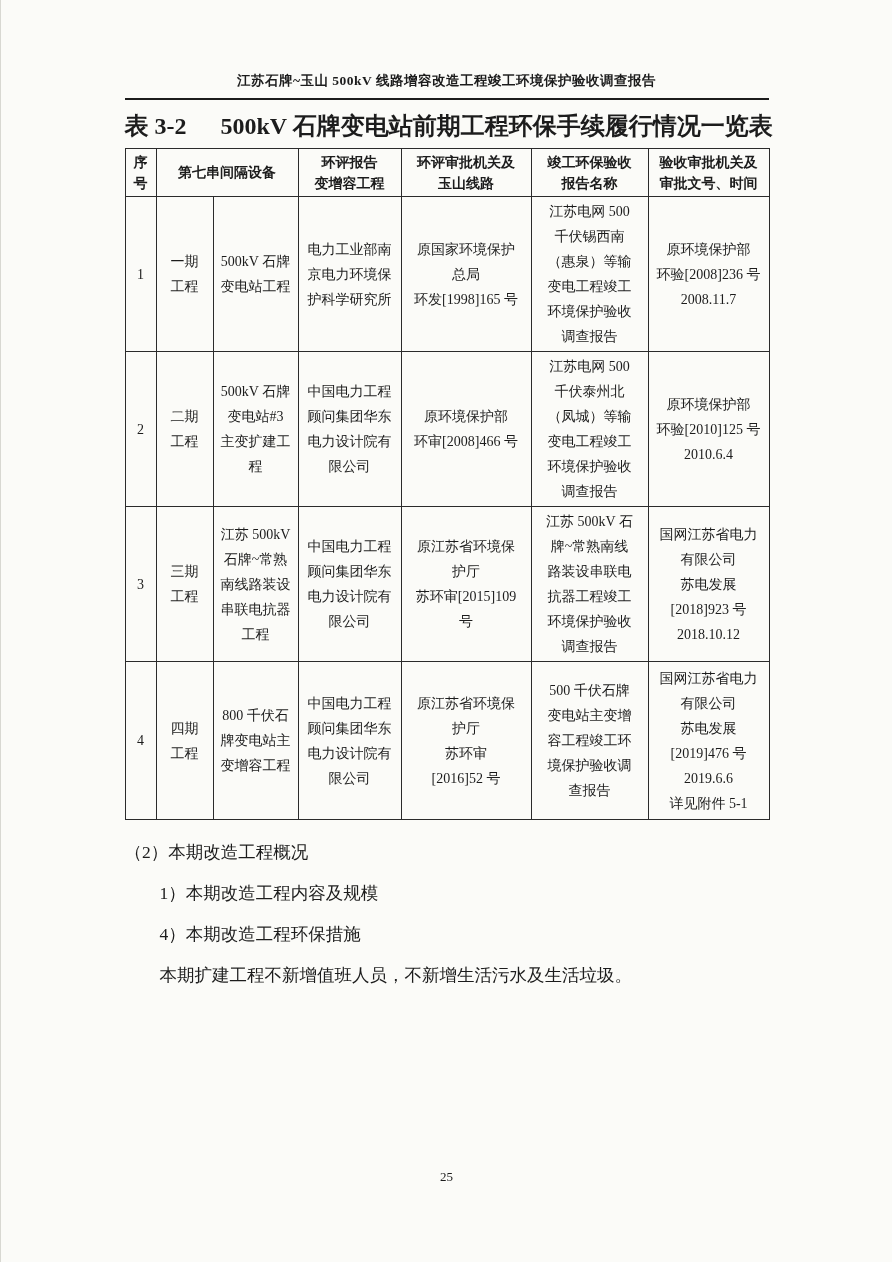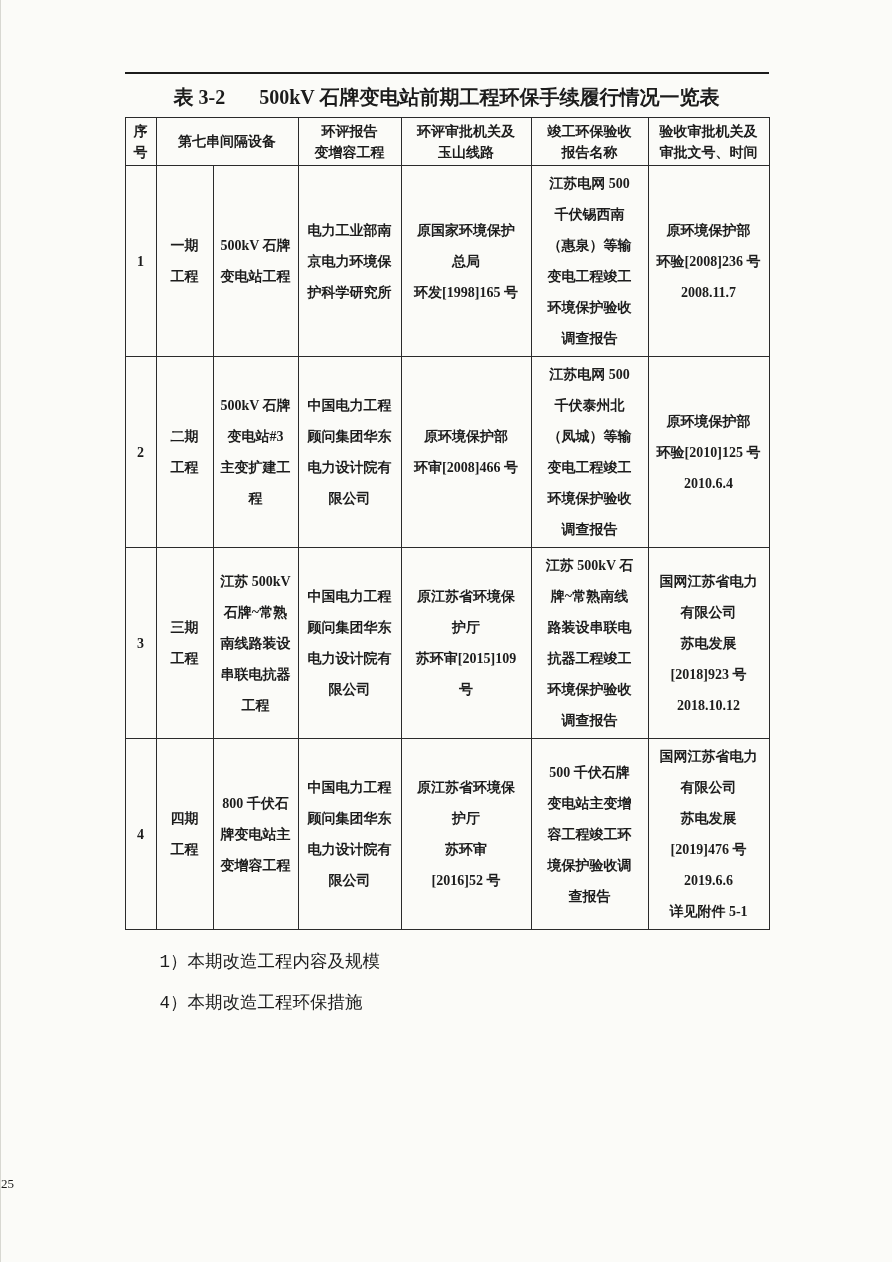--- a/index.html
+++ b/index.html
@@ -22,66 +22,66 @@
     text-align: center;
     font-weight: bold;
     font-size: 13.5px;
     letter-spacing: 0.5px;
     padding-bottom: 8px;
   }
   .header-rule { border: none; border-top: 2px solid #1c1c1c; margin-bottom: 10px; }
   .table-title {
     text-align: center;
     font-weight: bold;
-    font-size: 20px;
+    font-size: 24px;
     margin: 2px 0 6px 0;
     white-space: nowrap;
   }
   .table-title .gap { display: inline-block; width: 34px; }
   table.doc-table {
     border-collapse: collapse;
     width: 644px;
     table-layout: fixed;
   }
   .doc-table th, .doc-table td {
     border: 1px solid #2b2b2b;
     text-align: center;
     vertical-align: middle;
     font-size: 14px;
-    line-height: 31px;
+    line-height: 25px;
     white-space: pre-line;
     padding: 2px 1px;
     overflow: hidden;
-    font-weight: bold;
   }
   .doc-table thead th {
     font-weight: bold;
     line-height: 21px;
     height: 48px;
   }
   .doc-table tbody tr { height: 152px; }
   .doc-table tbody tr.r4 { height: 158px; }
   .body-text { margin-top: 12px; font-size: 17.5px; line-height: 41px; }
   .body-text .subhead-0 { text-indent: 0; }
-  .body-text .subhead-1 { text-indent: 2em; font-family: Liberation Mono, monospace; }
+  .body-text .subhead-1 { text-indent: 2em; }
   .body-text .para { text-indent: 2em; text-align: justify; }
   .page-number {
     position: absolute;
-    bottom: 70px;
+    bottom: 77px;
     left: 0; right: 0;
-    text-align: left;
+    text-align: center;
     font-size: 13px;
   }
 </style>
 </head>
 <body>
 
 <div class="page">
   <div class="content">
 
+    <div class="running-header">江苏石牌~玉山 500kV 线路增容改造工程竣工环境保护验收调查报告</div>
     <hr class="header-rule">
 
     <div class="table-title">
       <span>表 3-2</span><span class="gap"></span><span>500kV 石牌变电站前期工程环保手续履行情况一览表</span>
     </div>
 
     <table class="doc-table">
       <colgroup>
         <col style="width:31px">
           <col style="width:57px">
@@ -206,20 +206,22 @@
 有限公司
 苏电发展
 [2019]476 号
 2019.6.6
 详见附件 5-1</td>
         </tr>
       </tbody>
     </table>
 
     <div class="body-text">
+      <p class="subhead-0">（2）本期改造工程概况</p>
       <p class="subhead-1">1）本期改造工程内容及规模</p>
       <p class="subhead-1">4）本期改造工程环保措施</p>
+      <p class="para">本期扩建工程不新增值班人员，不新增生活污水及生活垃圾。</p>
     </div>
 
   </div>
 
   <div class="page-number">25</div>
 </div>
 
 </body></html>

